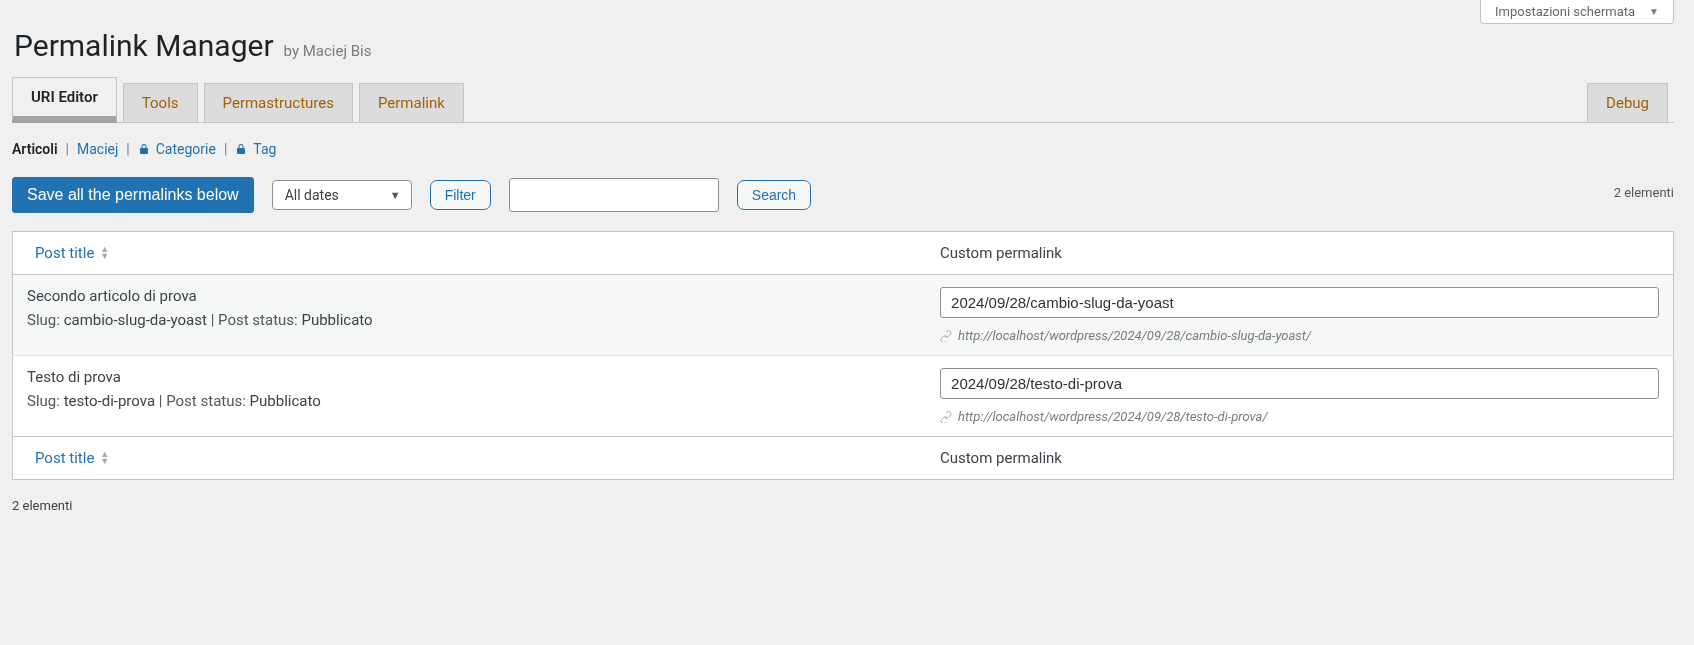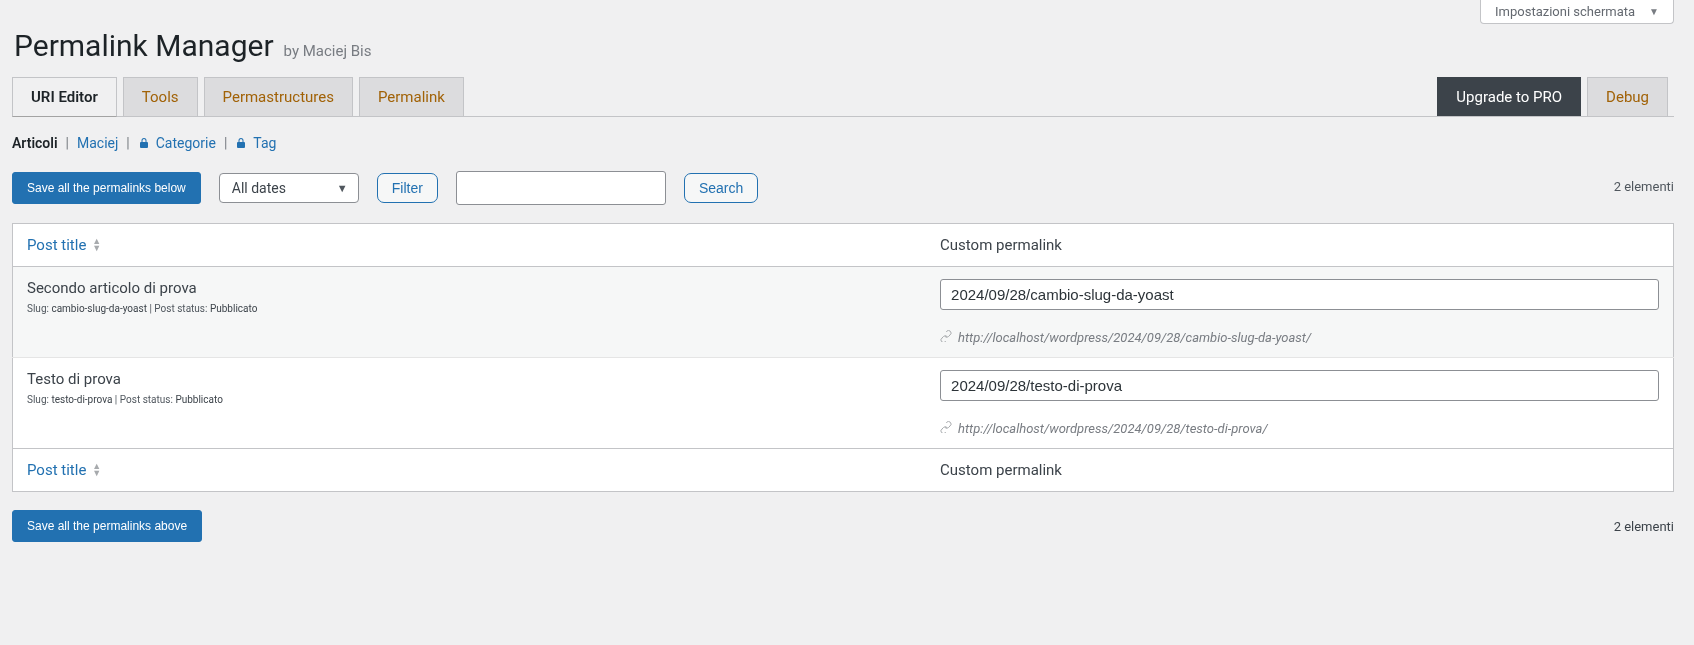--- a/index.html
+++ b/index.html
@@ -47,21 +47,21 @@
     border-bottom: none;
     background: #dcdcde;
     color: #a16207;
     font-size: 15px;
     padding: 10px 18px;
     margin-right: 6px;
     cursor: pointer;
   }
   .nav-tab.active {
     background: #f0f0f1;
-    border-bottom: 1px solid #a3a3a3;
+    border-bottom: 7px solid #a3a3a3;
     margin-bottom: -1px;
     font-weight: 600;
     color: #1d2327;
   }
   .nav-tab.pro { background: #3c434a; color: #fff; border-color: #3c434a; }
   .spacer-flex { flex: 1; }
   .subsubsub {
     display: flex;
     gap: 0;
     font-size: 14px;
@@ -78,21 +78,21 @@
     gap: 18px;
     margin-bottom: 18px;
     position: relative;
   }
   .button-primary {
     background: #2271b1;
     color: #fff;
     border: 1px solid #2271b1;
     border-radius: 3px;
     padding: 8px 14px;
-    font-size: 12px;
+    font-size: 16px;
     cursor: pointer;
   }
   .button-secondary {
     background: #f6f7f7;
     color: #2271b1;
     border: 1px solid #2271b1;
     border-radius: 7px;
     padding: 6px 14px;
     font-size: 14px;
     cursor: pointer;
@@ -138,37 +138,37 @@
     vertical-align: top;
     font-size: 15px;
   }
   table.permalinks thead th, table.permalinks tfoot th {
     border-bottom: 1px solid #c3c4c7;
     font-weight: 400;
   }
   table.permalinks tfoot th { border-top: 1px solid #c3c4c7; border-bottom:none; }
   .col-title { width: 55%; }
   .col-perm { width: 45%; }
-  .sort-link { color: #2271b1; text-decoration: none; cursor: pointer; display:flex; align-items:center; gap:6px;}
+  .sort-link { color: #2271b1; text-decoration: none; cursor: pointer; display:flex; align-items:center; gap:6px;margin-left:8px;}
   .sort-arrows { display:inline-flex; flex-direction:column; line-height:7px; font-size:9px; color:#a7aaad; }
   table.permalinks tbody tr { border-bottom: 1px solid #e5e5e5; }
   table.permalinks tbody tr:nth-child(odd) { background:#f6f7f7; }
   .post-title { font-size: 15px; color: #3c434a; margin-bottom: 6px; }
-  .meta { font-size: 10px; color: #50575e; }
+  .meta { font-size: 15px; color: #50575e; }
   .meta .val { color: #3c434a; }
   .perm-input {
     width: 100%;
     border: 1px solid #8c8f94;
     border-radius: 3px;
     padding: 6px 10px;
     font-size: 15px;
     background:#fff;
     color:#2c3338;
   }
-  .url-line { margin-top: 20px; color: #787c82; font-size: 13px; font-style: italic; display:flex; align-items:flex-start; gap:6px;}
+  .url-line { margin-top: 10px; color: #787c82; font-size: 13px; font-style: italic; display:flex; align-items:center; gap:6px;}
   .link-icon { width:12px; height:12px; fill:#a7aaad; }
   .bottom-row {
     display:flex; align-items:center; justify-content:space-between;
     margin-top: 18px;
   }
 </style>
 </head>
 <body>
 
 <div class="screen-options">
@@ -182,21 +182,20 @@
     <h1>Permalink Manager</h1>
     <small>by Maciej Bis</small>
   </div>
 
   <div class="nav-tab-row">
     <div class="nav-tab active"><span>URI Editor</span></div>
     <div class="nav-tab"><span>Tools</span></div>
     <div class="nav-tab"><span>Permastructures</span></div>
     <div class="nav-tab"><span>Permalink</span></div>
     <div class="spacer-flex"></div>
-    <div class="nav-tab pro"><span>Upgrade to PRO</span></div>
     <div class="nav-tab"><span>Debug</span></div>
   </div>
 
   <div class="subsubsub">
     <span class="item">
         <span class="current">Articoli</span>
       </span>
     <span class="sep">|</span>
     <span class="item">
         <a>Maciej</a>
@@ -298,17 +297,16 @@
                 <span>▼</span>
               </span>
           </a>
         </th>
         <th class="col-perm"><span>Custom permalink</span></th>
       </tr>
     </tfoot>
   </table>
 
   <div class="bottom-row">
-    <button class="button-primary">Save all the permalinks above</button>
     <div>2 elementi</div>
   </div>
 
 </div>
 
 </body></html>

